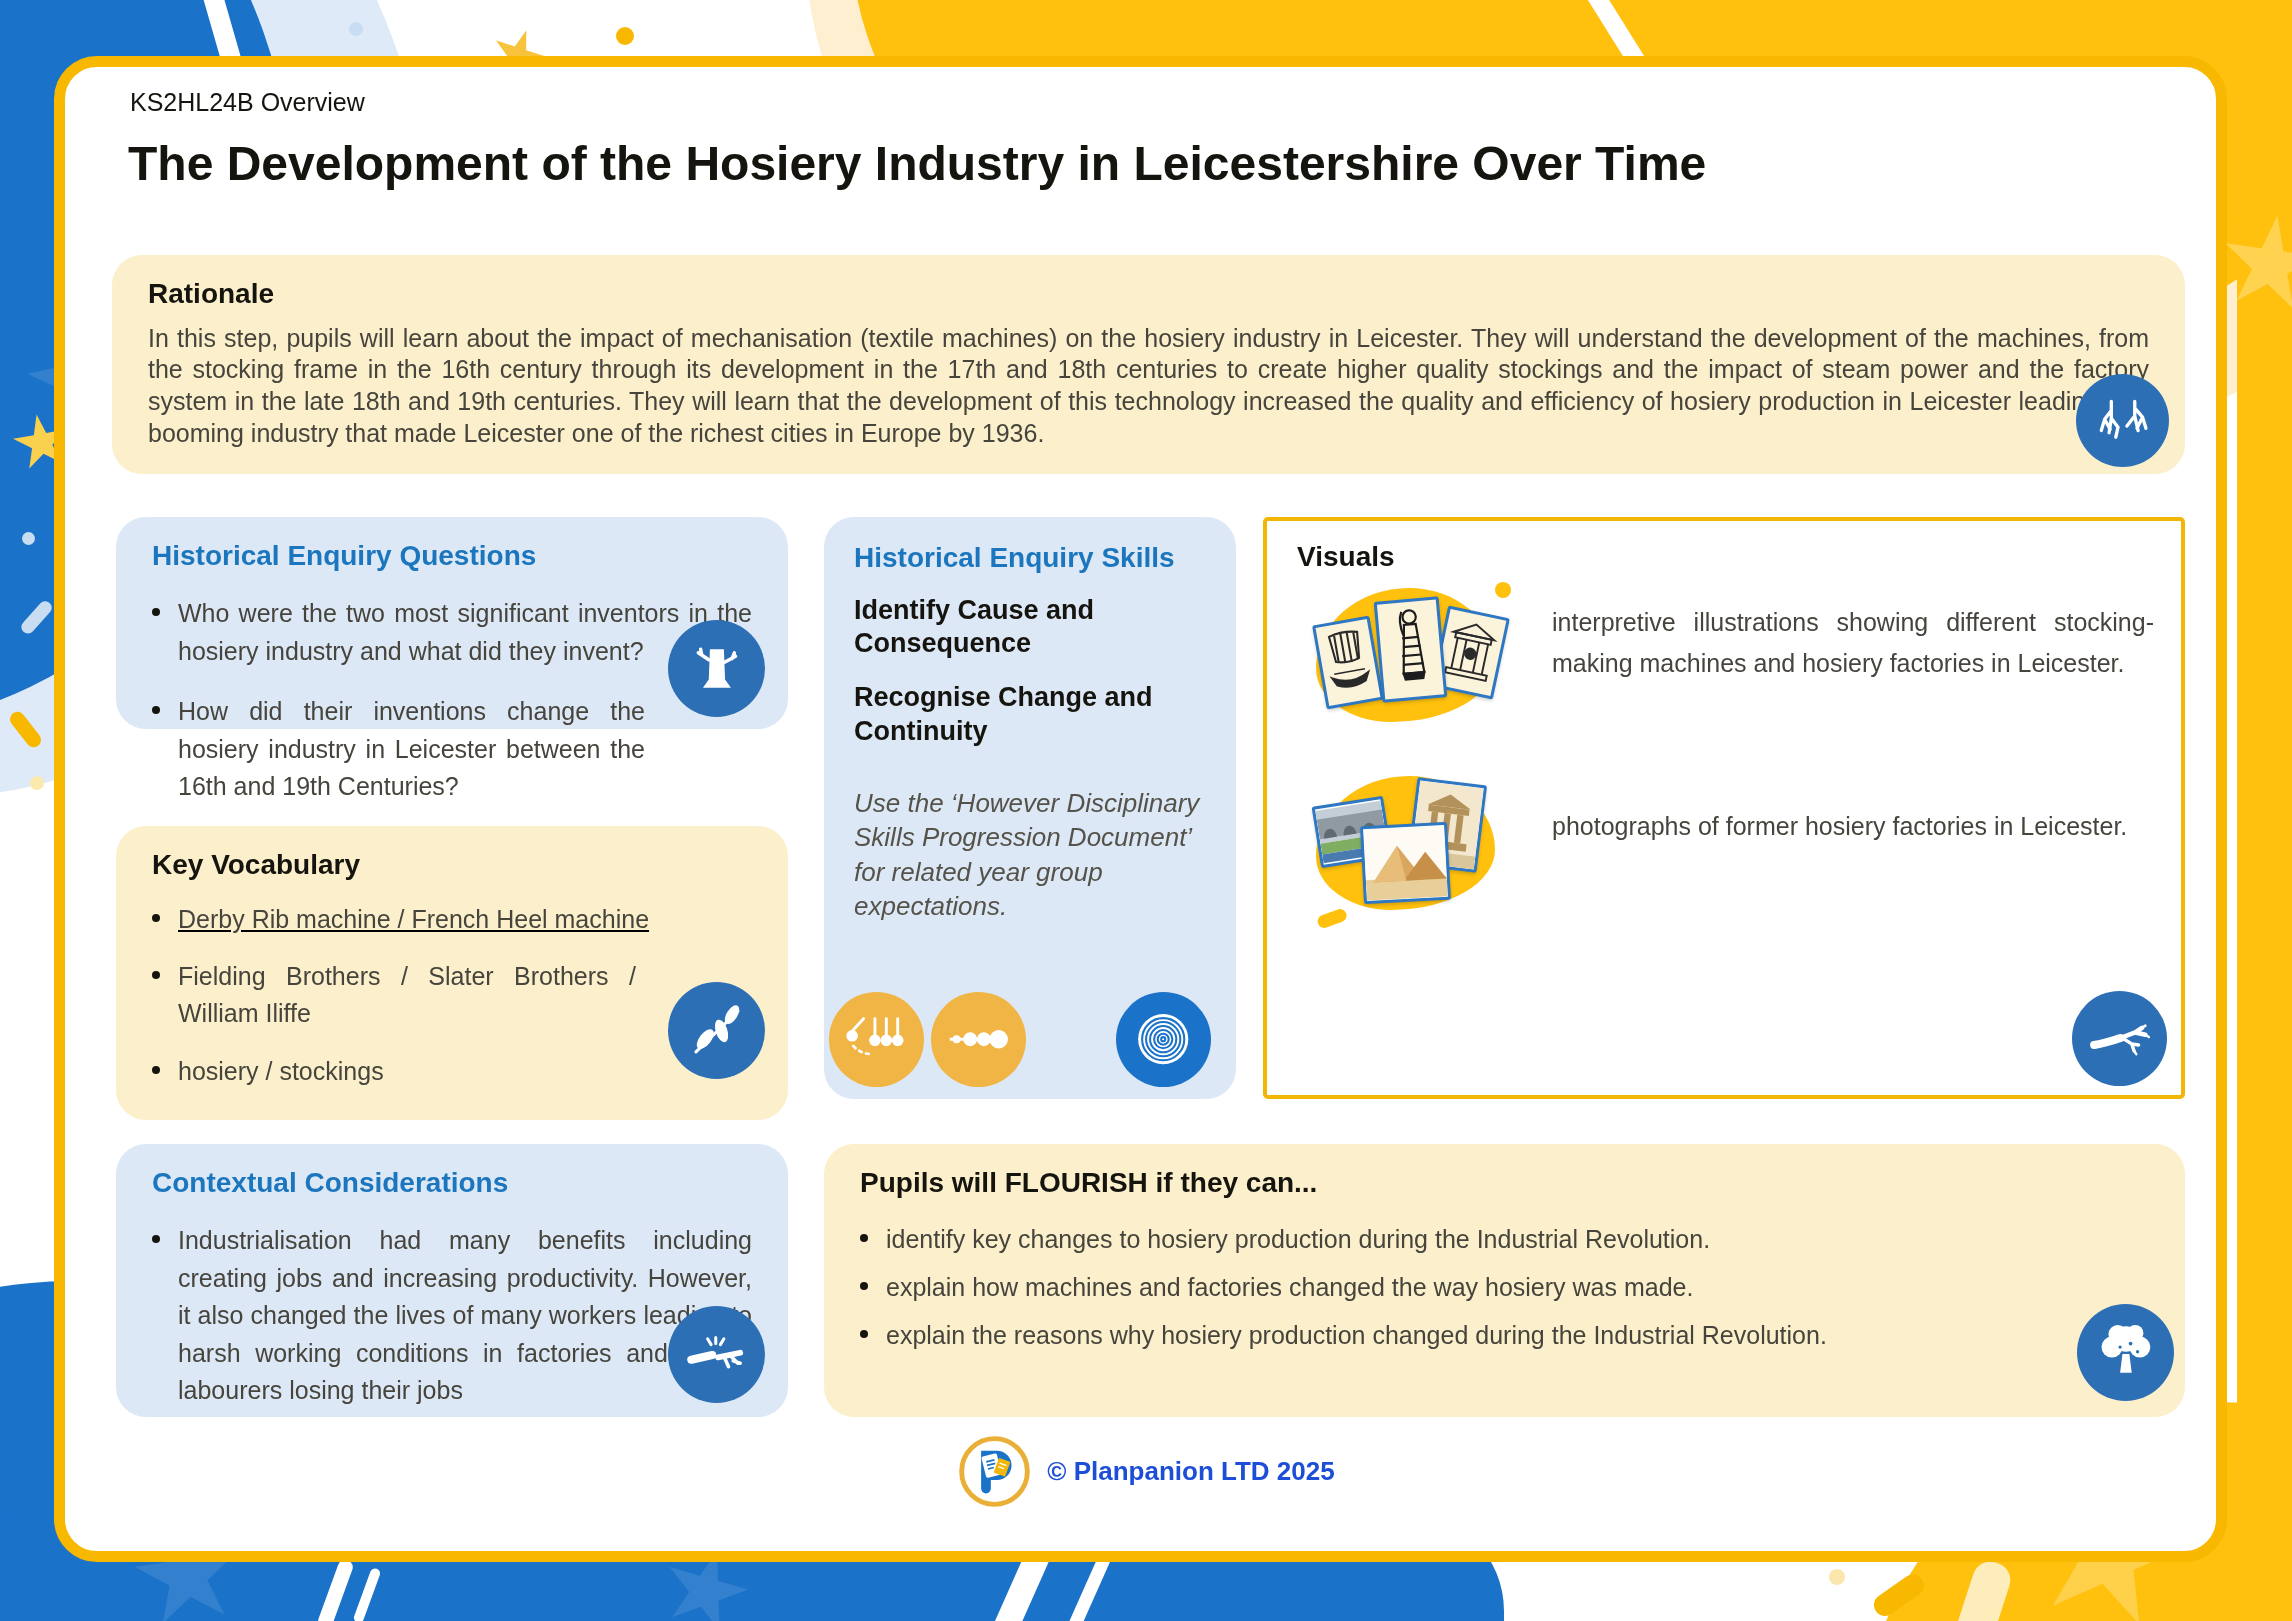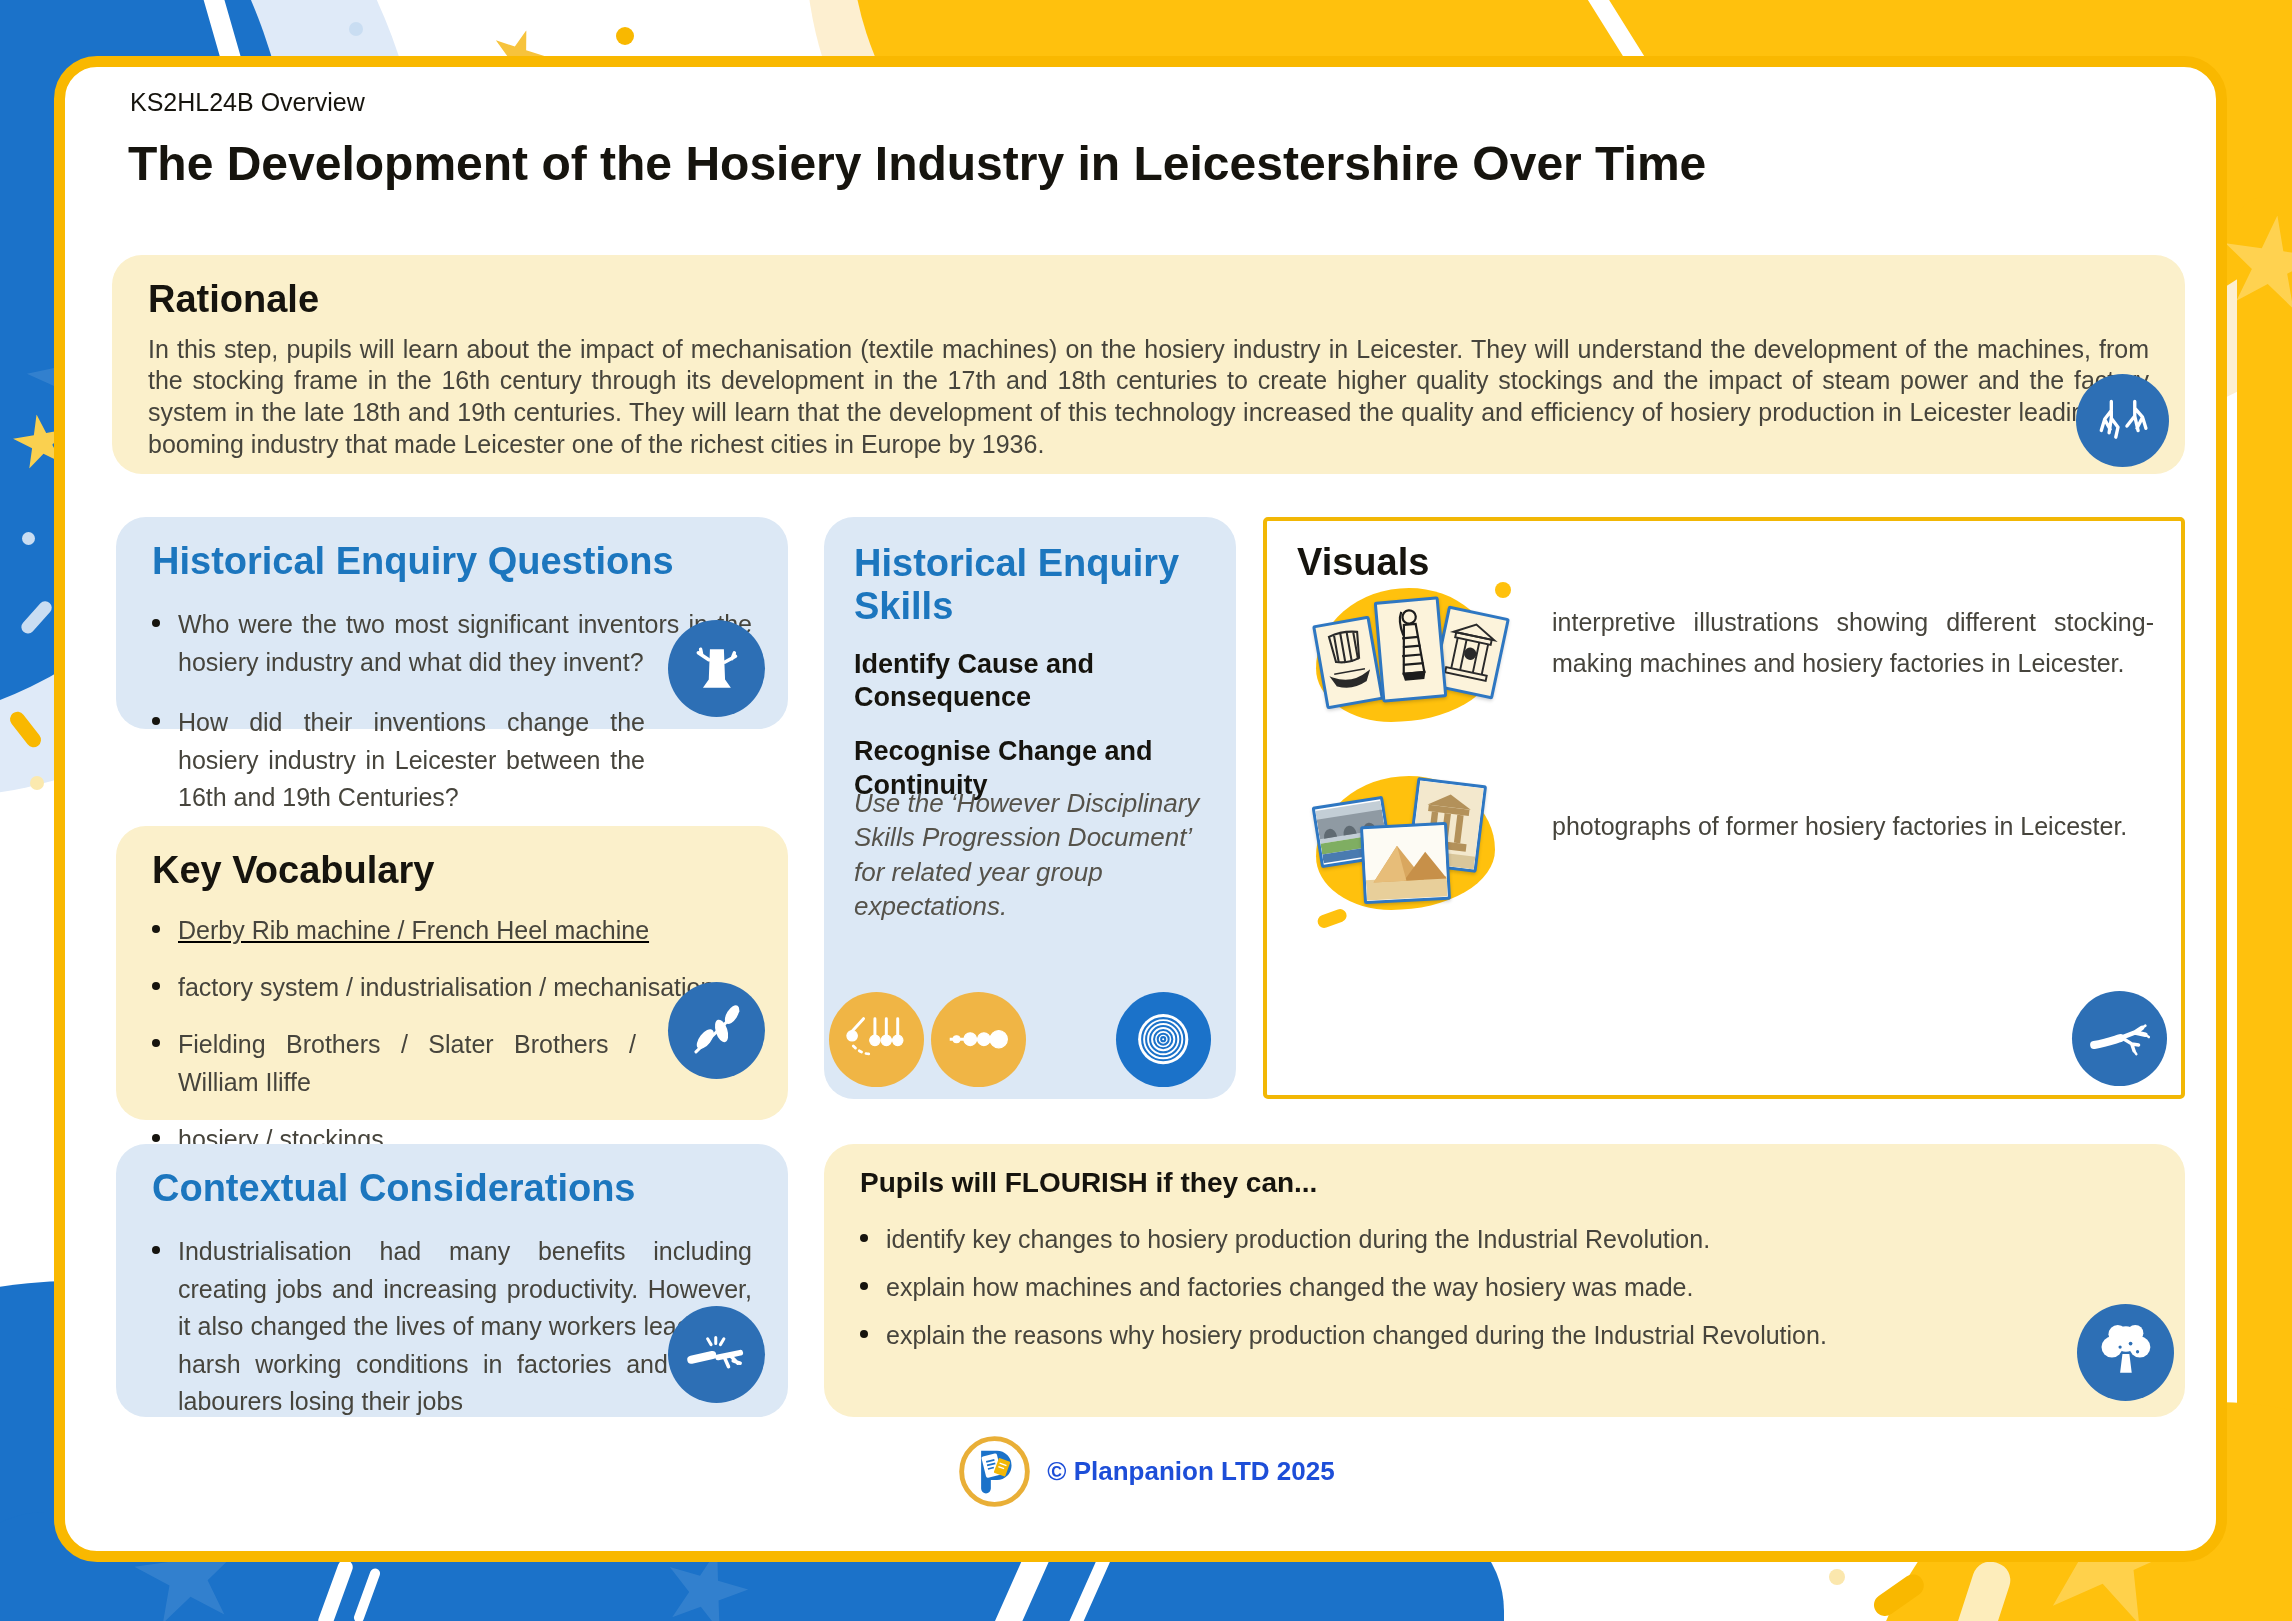--- a/index.html
+++ b/index.html
@@ -17,21 +17,21 @@
         border:11.6px solid #F9B800;border-radius:43px;box-sizing:border-box;z-index:5;}
 
   .kicker{position:absolute;left:130px;top:88px;font-size:25px;font-weight:normal;color:#16140E;z-index:6;}
   .title{position:absolute;left:128px;top:136px;font-size:48px;font-weight:bold;color:#16140E;z-index:6;white-space:nowrap;}
 
   .panel{position:absolute;border-radius:30px;box-sizing:border-box;padding:23px 36px;z-index:6;}
   .panel.bluebg{background:#DCE8F5;}
   .panel.creambg{background:#FBF0CB;}
   .panel.outline{background:#fff;border:4.5px solid #F2B705;}
 
-  .sec{font-size:38px;font-weight:bold;margin:0;}
+  .sec{font-size:28px;font-weight:bold;margin:0;}
   .bluehead{color:#1C76BE;}
   .darkhead{color:#16140E;}
 
   .para{font-size:25px;line-height:1.27;color:#46443C;text-align:justify;margin-top:12.5px;}
 
   .brow{display:flex;gap:18px;margin-top:23px;}
   .dot{width:8px;height:8px;border-radius:50%;background:#16140E;margin-top:13.4px;flex:none;}
   .bt{font-size:25px;line-height:1.5;color:#46443C;text-align:justify;}
 
   .ic{position:absolute;border-radius:50%;display:flex;align-items:center;justify-content:center;}
@@ -140,24 +140,20 @@
         </g>
       </svg>
     </div>
   </div>
 
   <div class="panel creambg" style="left:116px;top:826px;width:672px;height:294px;">
     <h2 class="sec darkhead">Key Vocabulary</h2>
     <div class="brow" style="margin-top:19.7px;text-decoration:underline;">
       <span class="dot"></span>
       <span class="bt">Derby Rib machine / French Heel machine</span>
-    </div>
-    <div class="brow" style="margin-top:19.7px;">
-      <span class="dot"></span>
-      <span class="bt">factory system / industrialisation / mechanisation</span>
     </div>
     <div class="brow" style="margin-top:19.7px;">
       <span class="dot"></span>
       <span class="bt" style="padding-right:116px;">Fielding Brothers / Slater Brothers / William Iliffe</span>
     </div>
     <div class="brow" style="margin-top:19.7px;">
       <span class="dot"></span>
       <span class="bt">hosiery / stockings</span>
     </div>
     <div class="ic icblue" style="right:23px;bottom:41px;width:97px;height:97px;">

